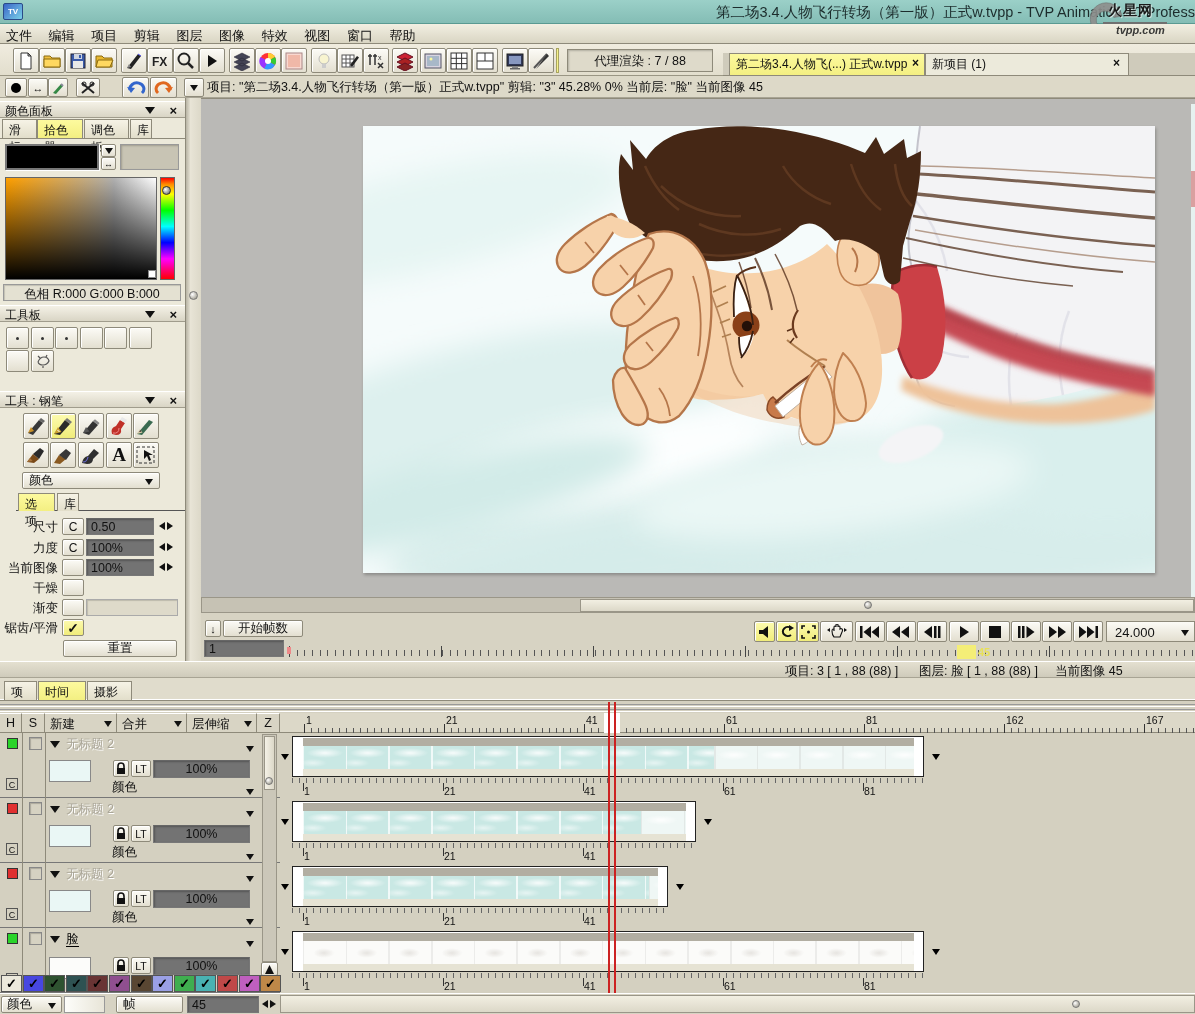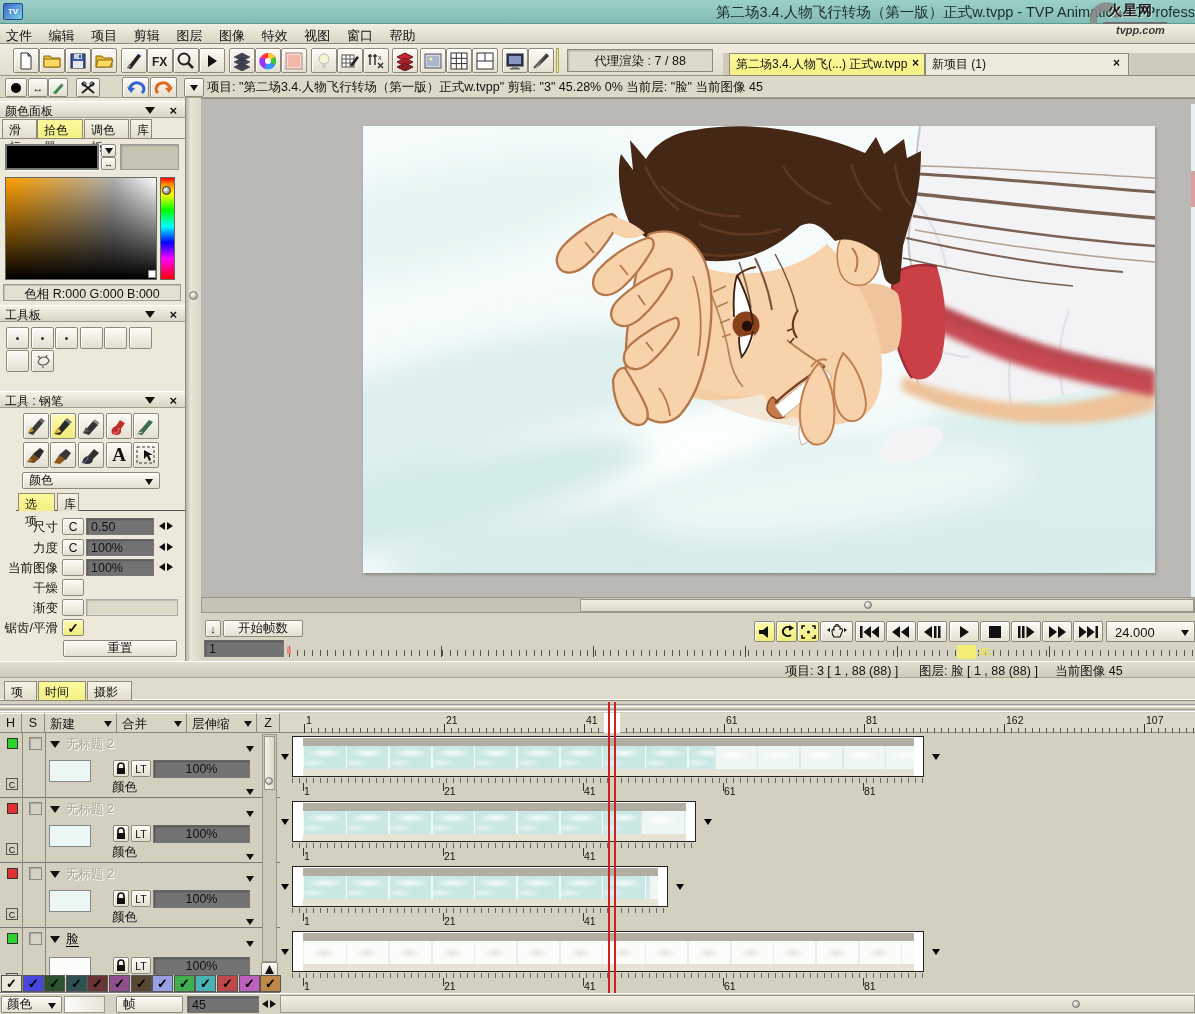--- a/index.html
+++ b/index.html
@@ -578,21 +578,21 @@
       <div class="abs" style="left:187px;top:0;width:70px;height:20px;border-right:1px solid #8e8a7a;border-top:1px solid #fff;font-size:12.5px;text-align:left;padding-left:5px;padding-top:2px">层伸缩<span class="dna" style="position:absolute;right:4px;top:7px"></span></div>
       <div class="abs" style="left:257px;top:0;width:23px;height:20px;border-right:1px solid #8e8a7a;border-top:1px solid #fff;font-size:12.5px;text-align:center;;padding-top:2px">Z</div>
     </div>
     <div class="abs" style="left:280px;top:35px;width:915px;height:20px;background:#dcd8c8;border-bottom:1px solid #8e8a7a;font-size:10.5px">
       <span class="abs" style="left:26px;top:1px">1</span>
       <span class="abs" style="left:166px;top:1px">21</span>
       <span class="abs" style="left:306px;top:1px">41</span>
       <span class="abs" style="left:446px;top:1px">61</span>
       <span class="abs" style="left:586px;top:1px">81</span>
       <span class="abs" style="left:726px;top:1px">162</span>
-      <span class="abs" style="left:866px;top:1px">107</span>
+      <span class="abs" style="left:866px;top:1px">167</span>
       <div class="abs" style="left:24px;top:15px;width:891px;height:5px;background:repeating-linear-gradient(90deg,#555 0 1px,transparent 1px 7px)"></div>
       <div class="abs" style="left:24px;top:11px;width:891px;height:9px;background:repeating-linear-gradient(90deg,#333 0 1px,transparent 1px 140px)"></div>
       <div class="abs" style="left:324px;top:0;width:16px;height:20px;background:#fff"></div>
     </div>
     <div class="abs" style="left:0;top:55px;width:280px;height:65px;background:#d4d0c0;border-bottom:1px solid #777">
       <div class="abs" style="left:7px;top:5px;width:11px;height:11px;background:#2ad42a;border:1px solid #333"></div>
       <div class="abs" style="left:6px;top:45px;width:12px;height:12px;border:1px solid #555;font-size:9px;text-align:center;line-height:12px">C</div>
       <div class="abs" style="left:29px;top:4px;width:13px;height:13px;background:#d6d2c2;border:1px solid #888;box-shadow:inset 1px 1px 1px rgba(0,0,0,.2)"></div>
       <div class="abs" style="left:50px;top:8px;width:0;height:0;border:5px solid transparent;border-top:7px solid #111;border-bottom:none"></div>
       <div class="abs" style="left:66px;top:3px;font-size:12.5px"><span style="color:#aaa698;text-shadow:1px 1px 0 #fff">无标题 2</span></div>

